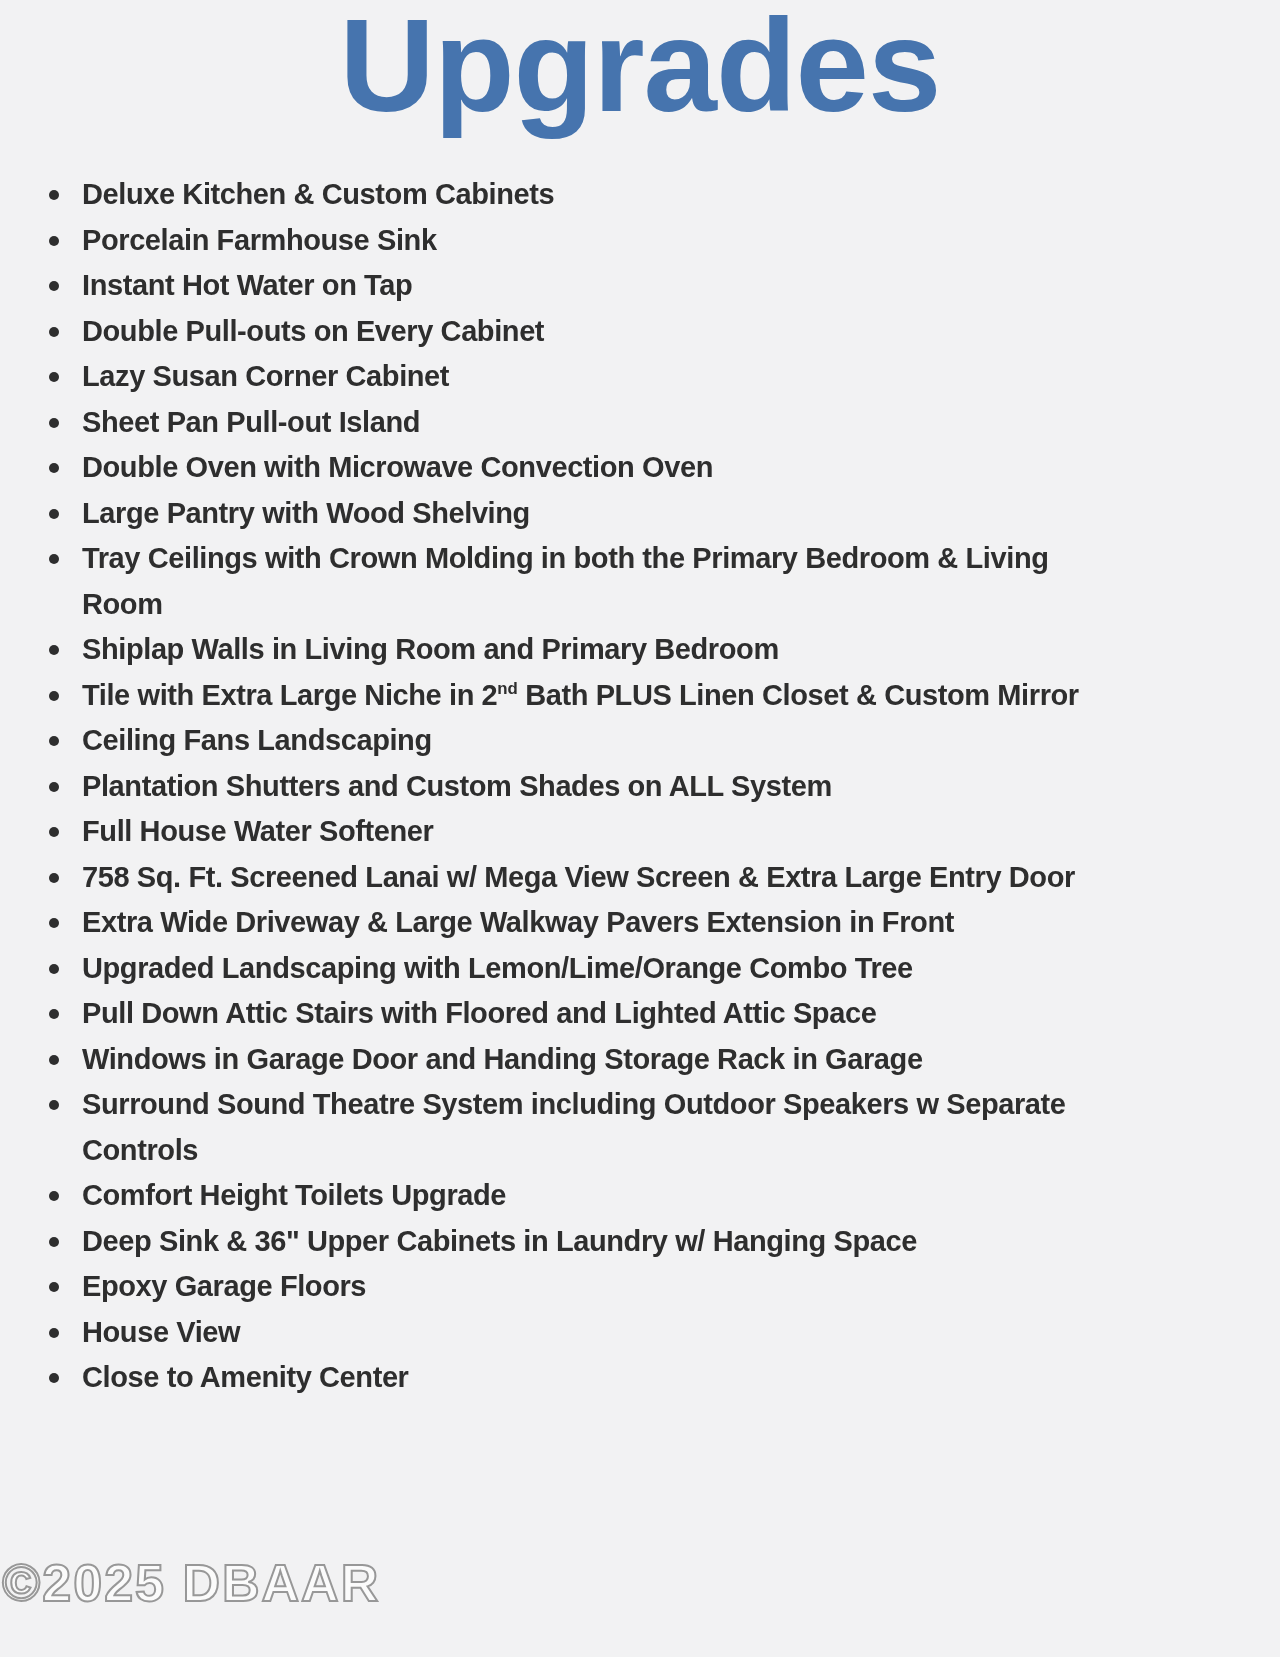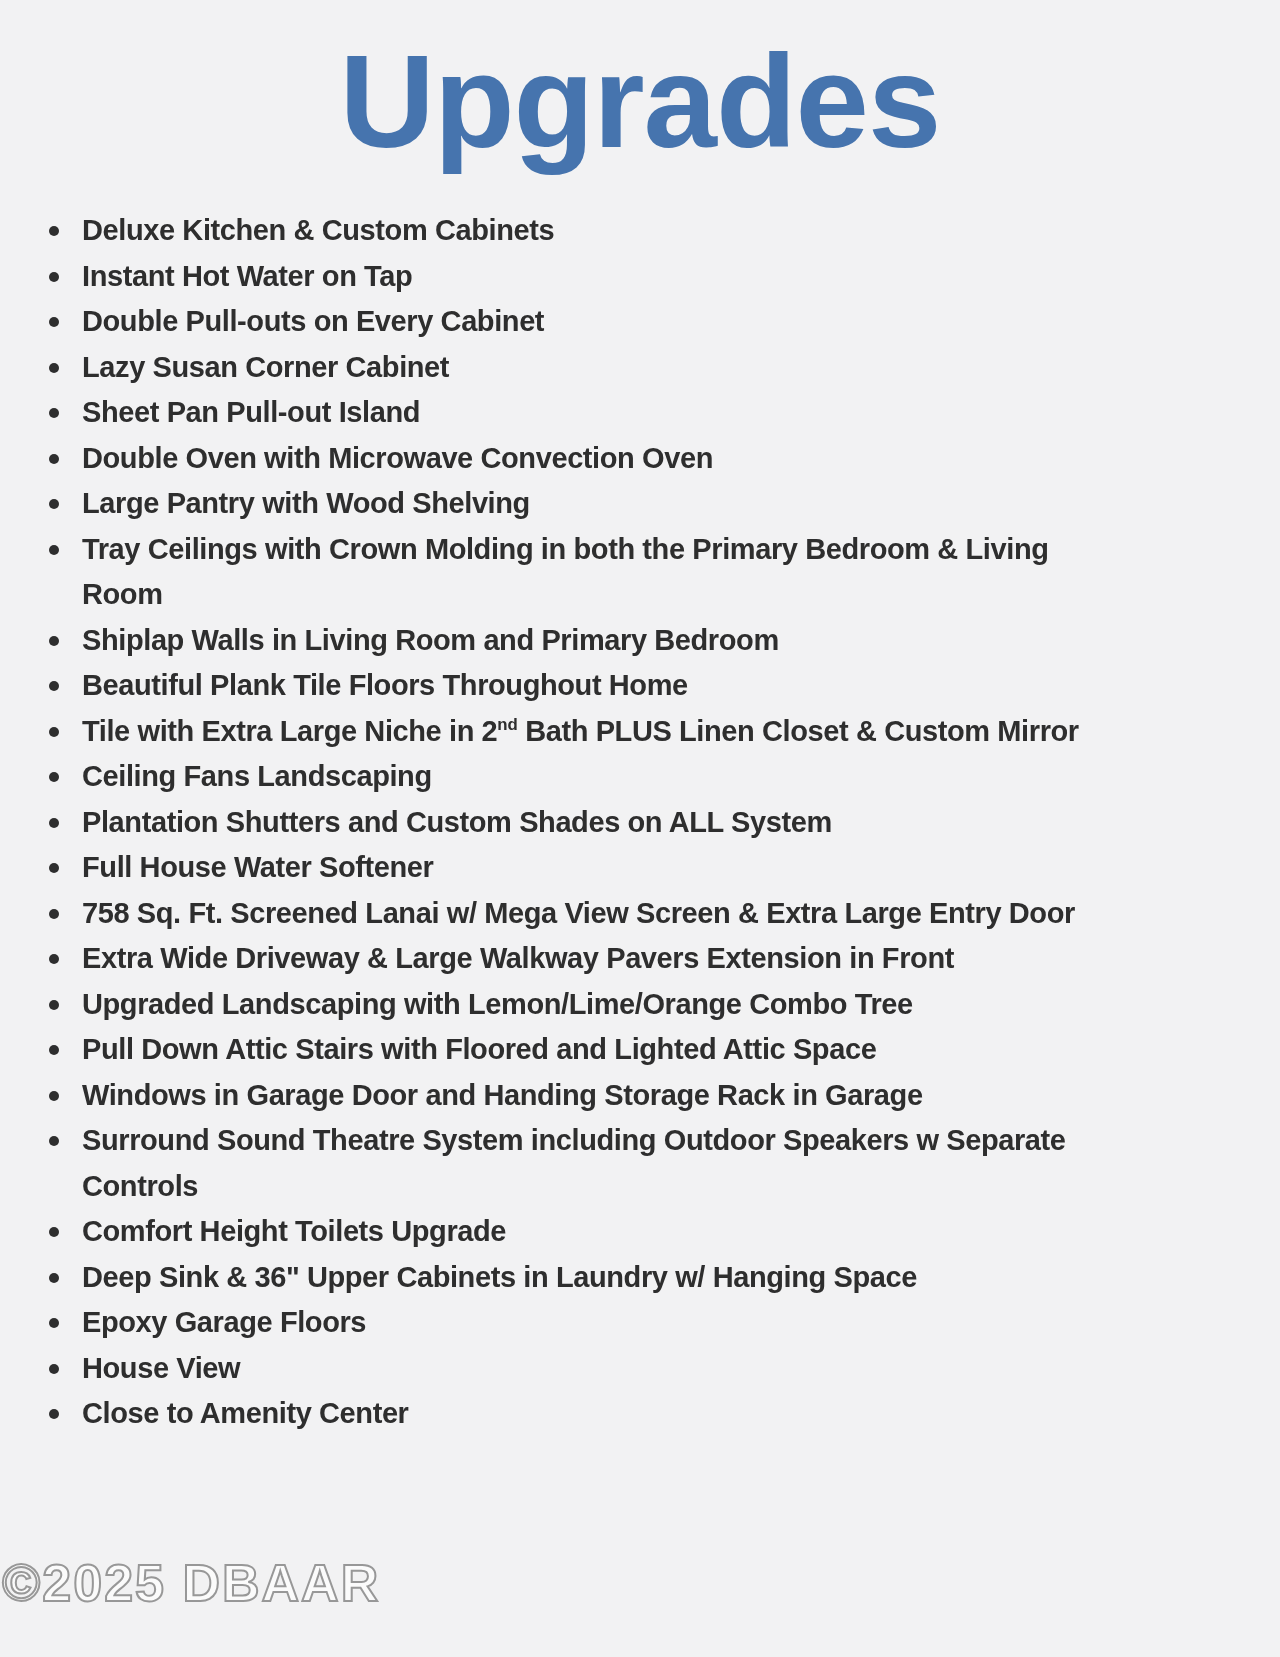--- a/index.html
+++ b/index.html
@@ -11,21 +11,20 @@
     overflow: hidden;
     position: relative;
   }
   .page {
     width: 1280px;
     height: 1657px;
     position: relative;
   }
   h1.title {
     margin: 0;
-    padding-top: 36px;
     text-align: center;
     font-size: 132px;
     line-height: 1;
     font-weight: 700;
     color: #4674ae;
     letter-spacing: -1px;
   }
   ul.upgrades {
     list-style: none;
     margin: 40px 0 0 16px;
@@ -80,20 +79,24 @@
 <div class="page">
   <h1 class="title">Upgrades</h1>
 
   <ul class="upgrades" id="upgrades-list">
       <li>
         <span class="dot"></span>
         <span class="txt">Deluxe Kitchen &amp; Custom Cabinets</span>
       </li>
       <li>
         <span class="dot"></span>
+        <span class="txt">Porcelain Farmhouse Sink</span>
+      </li>
+      <li>
+        <span class="dot"></span>
         <span class="txt">Instant Hot Water on Tap</span>
       </li>
       <li>
         <span class="dot"></span>
         <span class="txt">Double Pull-outs on Every Cabinet</span>
       </li>
       <li>
         <span class="dot"></span>
         <span class="txt">Lazy Susan Corner Cabinet</span>
       </li>
@@ -110,24 +113,20 @@
         <span class="txt">Large Pantry with Wood Shelving</span>
       </li>
       <li>
         <span class="dot"></span>
         <span class="txt">Tray Ceilings with Crown Molding in both the Primary Bedroom &amp; Living
 Room</span>
       </li>
       <li>
         <span class="dot"></span>
         <span class="txt">Shiplap Walls in Living Room and Primary Bedroom</span>
-      </li>
-      <li>
-        <span class="dot"></span>
-        <span class="txt">Beautiful Plank Tile Floors Throughout Home</span>
       </li>
       <li>
         <span class="dot"></span>
         <span class="txt">Tile with Extra Large Niche in 2<sup>nd</sup> Bath PLUS Linen Closet &amp; Custom Mirror</span>
       </li>
       <li>
         <span class="dot"></span>
         <span class="txt">Ceiling Fans Landscaping</span>
       </li>
       <li>

